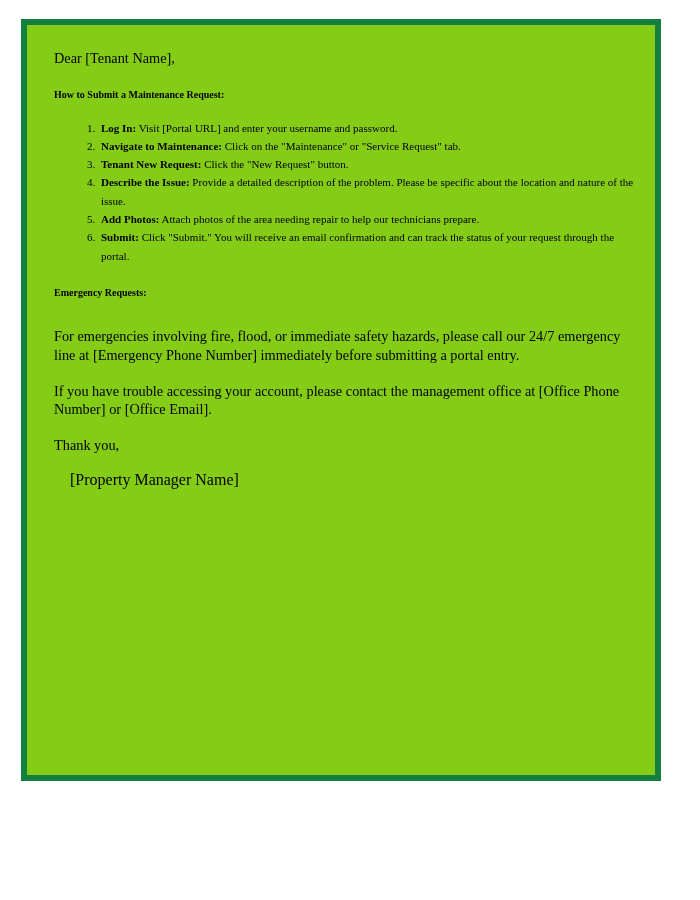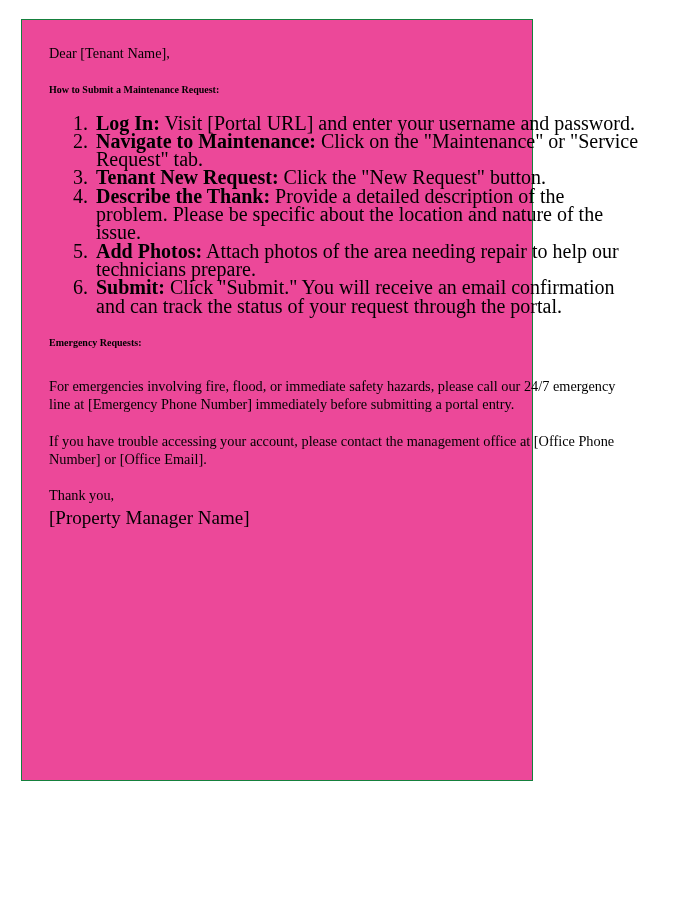--- a/index.html
+++ b/index.html
@@ -11,25 +11,25 @@
     width: 700px;
     height: 900px;
     font-family: "Liberation Serif", "DejaVu Serif", serif;
     color: #000000;
     overflow: hidden;
   }
   #page {
     position: absolute;
     left: 21px;
     top: 19px;
-    width: 512px;
+    width: 640px;
     height: 762px;
-    border: 1px solid #15803d;
+    border: 6px solid #15803d;
     box-sizing: border-box;
-    background: #ec4899;
+    background: #84cc16;
   }
   #content {
     position: absolute;
     left: 27px;
     top: 24px;
     width: 590px;
   }
   .para {
     font-size: 14.3px;
     line-height: 18.3px;
@@ -45,35 +45,35 @@
     font-weight: bold;
     margin: 0 0 14px 0;
   }
   .heading-emergency {
     margin-top: 0;
     margin-bottom: 25px;
   }
   ol.steps {
     margin: 0 0 19px 0;
     padding: 0 0 0 44px;
-    font-size: 20px;
+    font-size: 11px;
     line-height: 18.3px;
     list-style-position: outside;
   }
   ol.steps > li {
     margin: 0;
     padding: 0 0 0 3px;
   }
   ol.steps > li .lead {
     font-weight: bold;
   }
   .sig-line {
-    font-size: 19px;
+    font-size: 16px;
     line-height: 18.3px;
-    margin: 0;
+    margin: 16px;
   }
   .sig-block {
     margin-top: 0;
   }
   .thanks {
     margin-bottom: 4px;
   }
 </style>
 </head>
 <body>
@@ -90,21 +90,21 @@
       <li>
         <span class="lead">Log In:</span><span> Visit [Portal URL] and enter your username and password.</span>
       </li>
       <li>
         <span class="lead">Navigate to Maintenance:</span><span> Click on the "Maintenance" or "Service Request" tab.</span>
       </li>
       <li>
         <span class="lead">Tenant New Request:</span><span> Click the "New Request" button.</span>
       </li>
       <li>
-        <span class="lead">Describe the Thank:</span><span> Provide a detailed description of the problem. Please be specific about the location and nature of the issue.</span>
+        <span class="lead">Describe the Issue:</span><span> Provide a detailed description of the problem. Please be specific about the location and nature of the issue.</span>
       </li>
       <li>
         <span class="lead">Add Photos:</span><span> Attach photos of the area needing repair to help our technicians prepare.</span>
       </li>
       <li>
         <span class="lead">Submit:</span><span> Click "Submit." You will receive an email confirmation and can track the status of your request through the portal.</span>
       </li>
     </ol>
 
     <p class="heading heading-emergency">Emergency Requests:</p>

